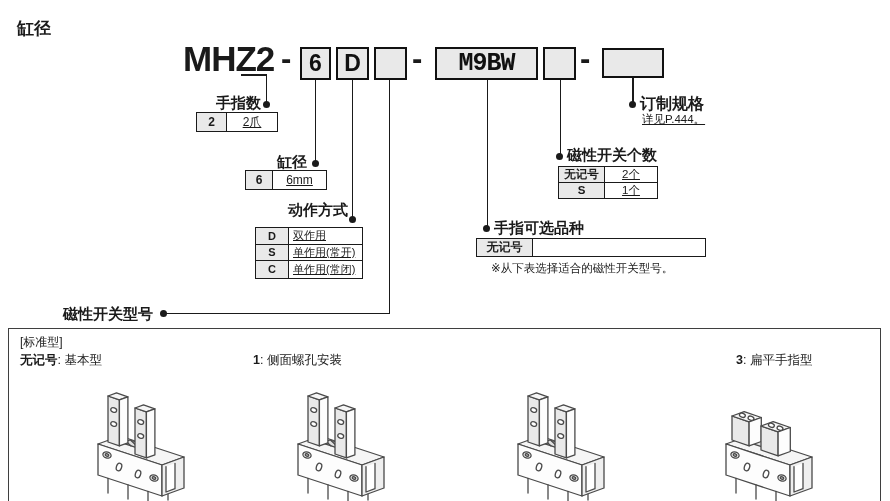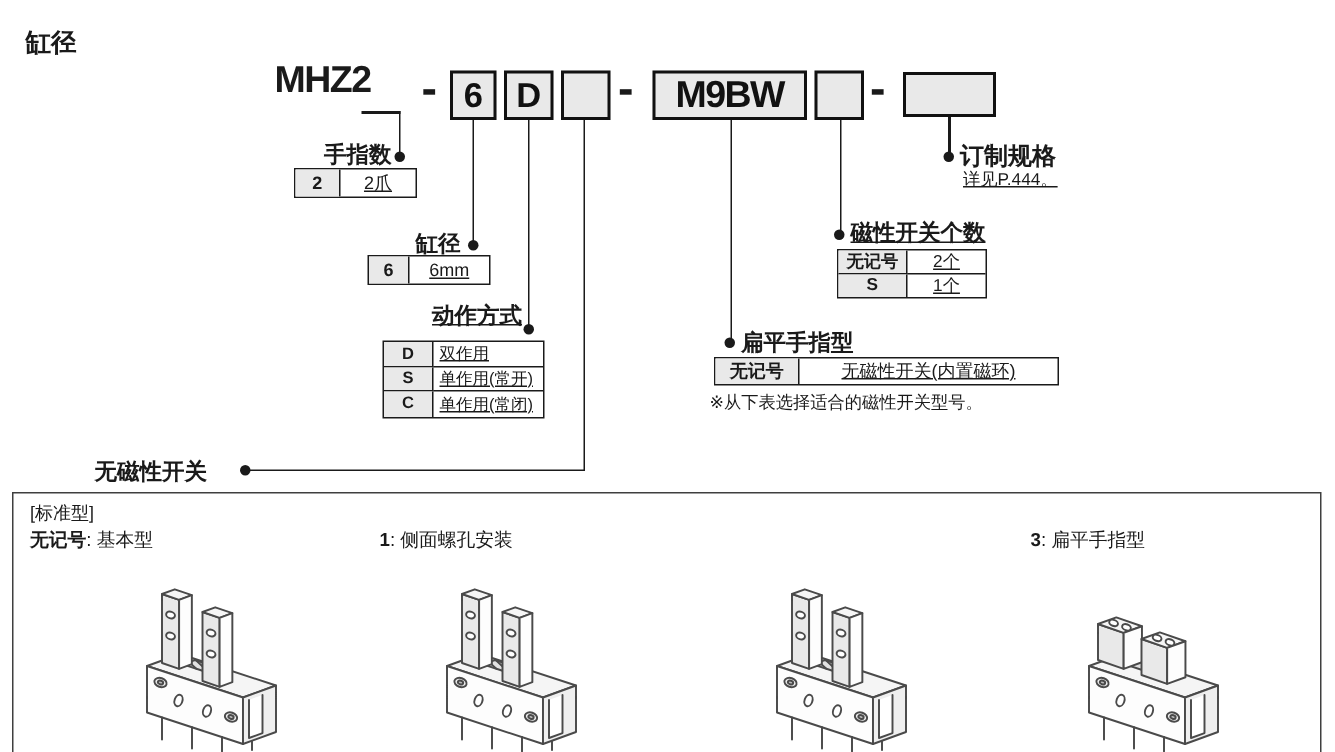--- a/index.html
+++ b/index.html
@@ -7,21 +7,21 @@
   body { font-family:"Liberation Sans","DejaVu Sans",sans-serif; color:#1a1a1a; }
   .canvas { position:relative; width:890px; height:501px; background:#ffffff; overflow:hidden;margin-top:17px; }
 
   
   .section-title { position:absolute; left:17px; top:0px; font-size:17px; font-weight:bold; }
   .badge { position:absolute; left:14px; top:21px; width:166px; height:41px;
            background:#595757; color:#fff; display:flex; align-items:center; justify-content:center;
            padding-left:30px; font-size:23px; font-weight:bold; }
 
   
-  .mc-prefix { position:absolute; left:183px; top:22px; font-size:25px; font-weight:bold; letter-spacing:-1px; }
+  .mc-prefix { position:absolute; left:183px; top:22px; font-size:35px; font-weight:bold; letter-spacing:-1px; }
   .mc-dash { position:absolute; top:24px; font-size:31px; font-weight:bold; }
   .mbox { position:absolute; top:30px; height:33px; background:#e9e9e9; border:2px solid #111;
           display:flex; align-items:center; justify-content:center; font-weight:bold; font-size:23px; color:#111; }
 
   
   .vline { position:absolute; width:1.6px; background:#1a1a1a; }
   .hline { position:absolute; height:1.6px; background:#1a1a1a; }
   .dot   { position:absolute; width:7px; height:7px; border-radius:50%; background:#1a1a1a; }
 
   .callout-title { position:absolute; font-size:15px; font-weight:bold; white-space:nowrap; }
@@ -50,21 +50,21 @@
 <div class="canvas">
 
   <div class="section-title">缸径</div>
 
   <div class="mc-prefix">MHZ2</div>
   <div class="mc-dash" style="left:281px;">-</div>
   <div class="mbox" style="left:300px;width:31px;">6</div>
   <div class="mbox" style="left:336px;width:33px;">D</div>
   <div class="mbox" style="left:374px;width:33px;"></div>
   <div class="mc-dash" style="left:412px;">-</div>
-  <div class="mbox" style="left:435px;width:103px;font-size:25px;letter-spacing:-1px;">M9BW</div>
+  <div class="mbox" style="left:435px;width:103px;font-size:25px;letter-spacing:-1px;font-family:Liberation Mono, monospace;">M9BW</div>
   <div class="mbox" style="left:543px;width:33px;"></div>
   <div class="mc-dash" style="left:580px;">-</div>
   <div class="mbox" style="left:602px;top:31px;width:62px;height:30px;"></div>
 
   <div class="hline" style="left:241px;top:57px;width:26px;height:2px;"></div>
   <div class="vline" style="left:265.5px;top:57px;height:30px;"></div>
   <div class="dot" style="left:263px;top:84px;"></div>
   <div class="callout-title" style="left:216px;top:77px;">手指数</div>
   <div class="ctable" style="left:196px;top:95px;grid-template-columns:30px 50px;grid-auto-rows:18px;font-size:12px;">
     <div class="cell code rowend">2</div>
@@ -74,47 +74,46 @@
   <div class="vline" style="left:314.5px;top:63px;height:83px;"></div>
   <div class="dot" style="left:312px;top:143px;"></div>
   <div class="callout-title" style="left:277px;top:136px;">缸径</div>
   <div class="ctable" style="left:245px;top:153px;grid-template-columns:27px 53px;grid-auto-rows:18px;font-size:12px;">
     <div class="cell code rowend">6</div>
     <div class="cell colend rowend">6mm</div>
   </div>
 
   <div class="vline" style="left:351.5px;top:63px;height:139px;"></div>
   <div class="dot" style="left:349px;top:199px;"></div>
-  <div class="callout-title" style="left:288px;top:184px;text-decoration:underline;">动作方式</div>
+  <div class="callout-title" style="left:288px;top:184px;">动作方式</div>
   <div class="ctable" style="left:255px;top:210px;grid-template-columns:33px 73px;grid-auto-rows:16.5px;font-size:11px;">
     <div class="cell code">D</div>
     <div class="cell colend left">双作用</div>
     <div class="cell code">S</div>
     <div class="cell colend left">单作用(常开)</div>
     <div class="cell code rowend">C</div>
     <div class="cell colend left rowend">单作用(常闭)</div>
   </div>
 
   <div class="vline" style="left:388.5px;top:63px;height:234px;"></div>
   <div class="hline" style="left:164px;top:295.5px;width:226px;"></div>
   <div class="dot" style="left:160px;top:293px;"></div>
-  <div class="callout-title" style="left:63px;top:288px;">无磁性开关</div>
+  <div class="callout-title" style="left:63px;top:288px;">磁性开关型号</div>
 
   <div class="vline" style="left:486.5px;top:63px;height:148px;"></div>
   <div class="dot" style="left:483px;top:208px;"></div>
-  <div class="callout-title" style="left:494px;top:202px;">扁平手指型</div>
+  <div class="callout-title" style="left:494px;top:202px;">手指可选品种</div>
   <div class="ctable" style="left:476px;top:221px;grid-template-columns:56px 172px;grid-auto-rows:17px;font-size:12px;">
     <div class="cell code rowend">无记号</div>
-    <div class="cell colend rowend">无磁性开关(内置磁环)</div>
-  </div>
-  <div class="callout-note" style="left:473px;top:244px;">※从下表选择适合的磁性开关型号。</div>
+  </div>
+  <div class="callout-note" style="left:491px;top:244px;">※从下表选择适合的磁性开关型号。</div>
 
   <div class="vline" style="left:559.5px;top:63px;height:77px;"></div>
   <div class="dot" style="left:556px;top:136px;"></div>
-  <div class="callout-title" style="left:567px;top:129px;text-decoration:underline;">磁性开关个数</div>
+  <div class="callout-title" style="left:567px;top:129px;">磁性开关个数</div>
   <div class="ctable" style="left:558px;top:149px;grid-template-columns:46px 52px;grid-auto-rows:15.5px;font-size:11.5px;">
     <div class="cell code">无记号</div>
     <div class="cell colend">2个</div>
     <div class="cell code rowend">S</div>
     <div class="cell colend rowend">1个</div>
   </div>
 
   <div class="vline" style="left:632px;top:61px;height:26px;"></div>
   <div class="dot" style="left:629px;top:84px;"></div>
   <div class="callout-title" style="left:640px;top:77px;font-size:16px;">订制规格</div>
@@ -122,21 +121,21 @@
 
   <div class="panel">
     <div class="panel-group">[标准型]</div>
 
     <div class="variant-label" style="left:11px;">
       <span class="vcode">无记号</span><span>: 基本型</span>
     </div>
     <div class="variant-label" style="left:244px;text-align:center;">
       <span class="vcode">1</span><span>: 侧面螺孔安装</span>
     </div>
-    <div class="variant-label" style="left:678px;">
+    <div class="variant-label" style="left:727px;">
       <span class="vcode">3</span><span>: 扁平手指型</span>
     </div>
 
     <svg width="0" height="0" style="position:absolute" aria-hidden="true">
       <defs>
         <symbol id="g-std" viewBox="0 0 150 138">
           <g class="art" fill="none">
 
             <polygon points="20,78 84,99 106,91 42,70" fill="#f5f5f5"></polygon>
 

